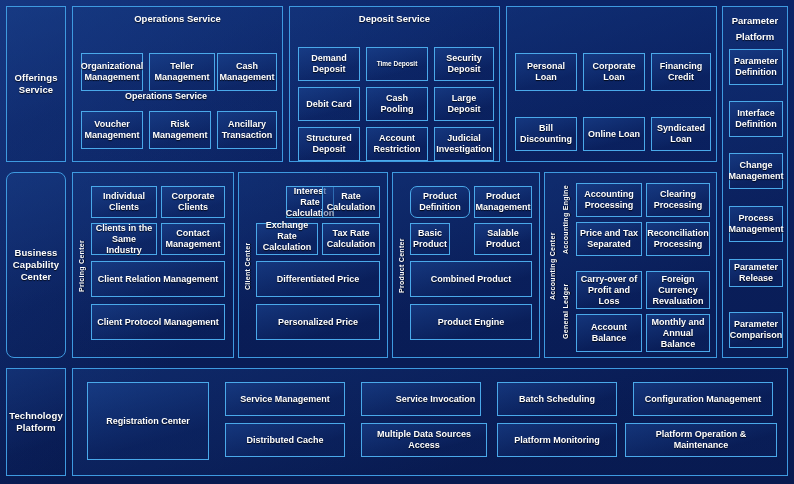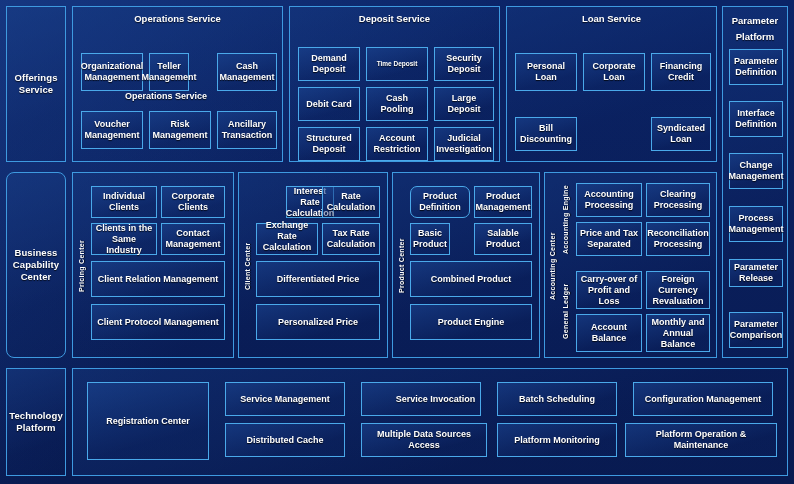--- a/index.html
+++ b/index.html
@@ -69,21 +69,21 @@
   <div class="rowlabel" style="left:6px;top:6px;width:60px;height:156px;">
     <span>Offerings Service</span>
   </div>
 
   <div class="group" style="left:72px;top:6px;width:211px;height:156px;">
     <div class="grouptitle">Operations Service</div>
 
     <div class="node" style="left:8px;top:46px;width:62px;height:38px;">
         <span>Organizational Management</span>
       </div>
-    <div class="node" style="left:76px;top:46px;width:40px;height:38px;">
+    <div class="node" style="left:76px;top:46px;width:66px;height:38px;">
         <span>Teller Management</span>
       </div>
     <div class="node" style="left:144px;top:46px;width:60px;height:38px;">
         <span>Cash Management</span>
       </div>
 
     <div class="node" style="left:8px;top:104px;width:62px;height:38px;">
         <span>Voucher Management</span>
       </div>
     <div class="node" style="left:76px;top:104px;width:62px;height:38px;">
@@ -124,34 +124,36 @@
       </div>
     <div class="node" style="left:76px;top:120px;width:62px;height:34px;">
         <span>Account Restriction</span>
       </div>
     <div class="node" style="left:144px;top:120px;width:60px;height:34px;">
         <span>Judicial Investigation</span>
       </div>
   </div>
 
   <div class="group" style="left:506px;top:6px;width:211px;height:156px;">
-    <div class="grouptitle">Loan Service</div>
 
     <div class="node" style="left:8px;top:46px;width:62px;height:38px;">
         <span>Personal Loan</span>
       </div>
     <div class="node" style="left:76px;top:46px;width:62px;height:38px;">
         <span>Corporate Loan</span>
       </div>
     <div class="node" style="left:144px;top:46px;width:60px;height:38px;">
         <span>Financing Credit</span>
       </div>
 
     <div class="node" style="left:8px;top:110px;width:62px;height:34px;">
         <span>Bill Discounting</span>
+      </div>
+    <div class="node" style="left:76px;top:110px;width:62px;height:34px;">
+        <span>Online Loan</span>
       </div>
     <div class="node" style="left:144px;top:110px;width:60px;height:34px;">
         <span>Syndicated Loan</span>
       </div>
   </div>
 
   <div class="group" style="left:722px;top:6px;width:66px;height:352px;">
     <div class="grouptitle" style="top:8px;">Parameter</div>
     <div class="grouptitle" style="top:24px;">Platform</div>
 

